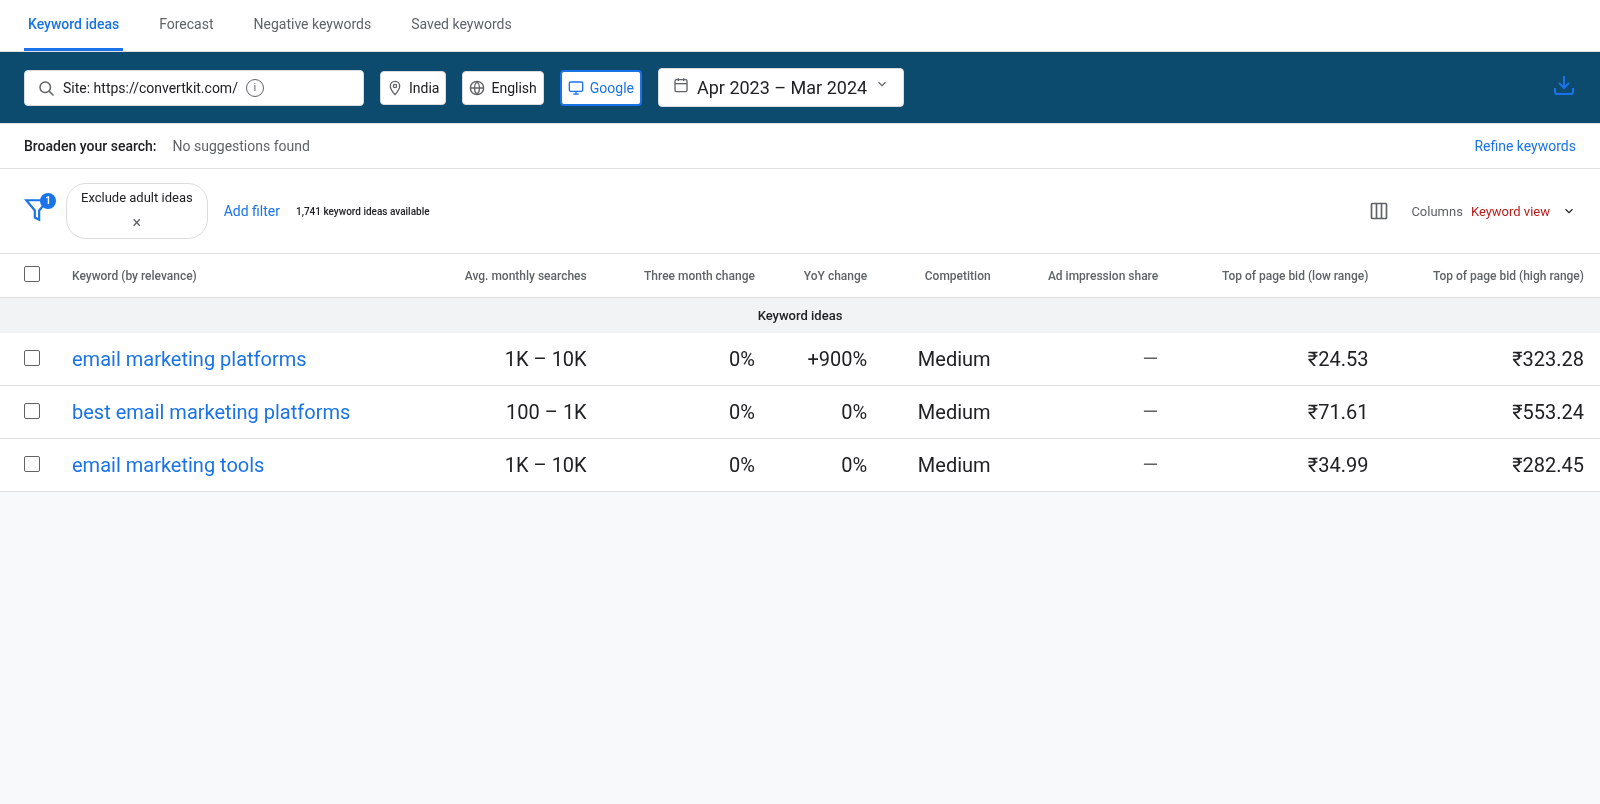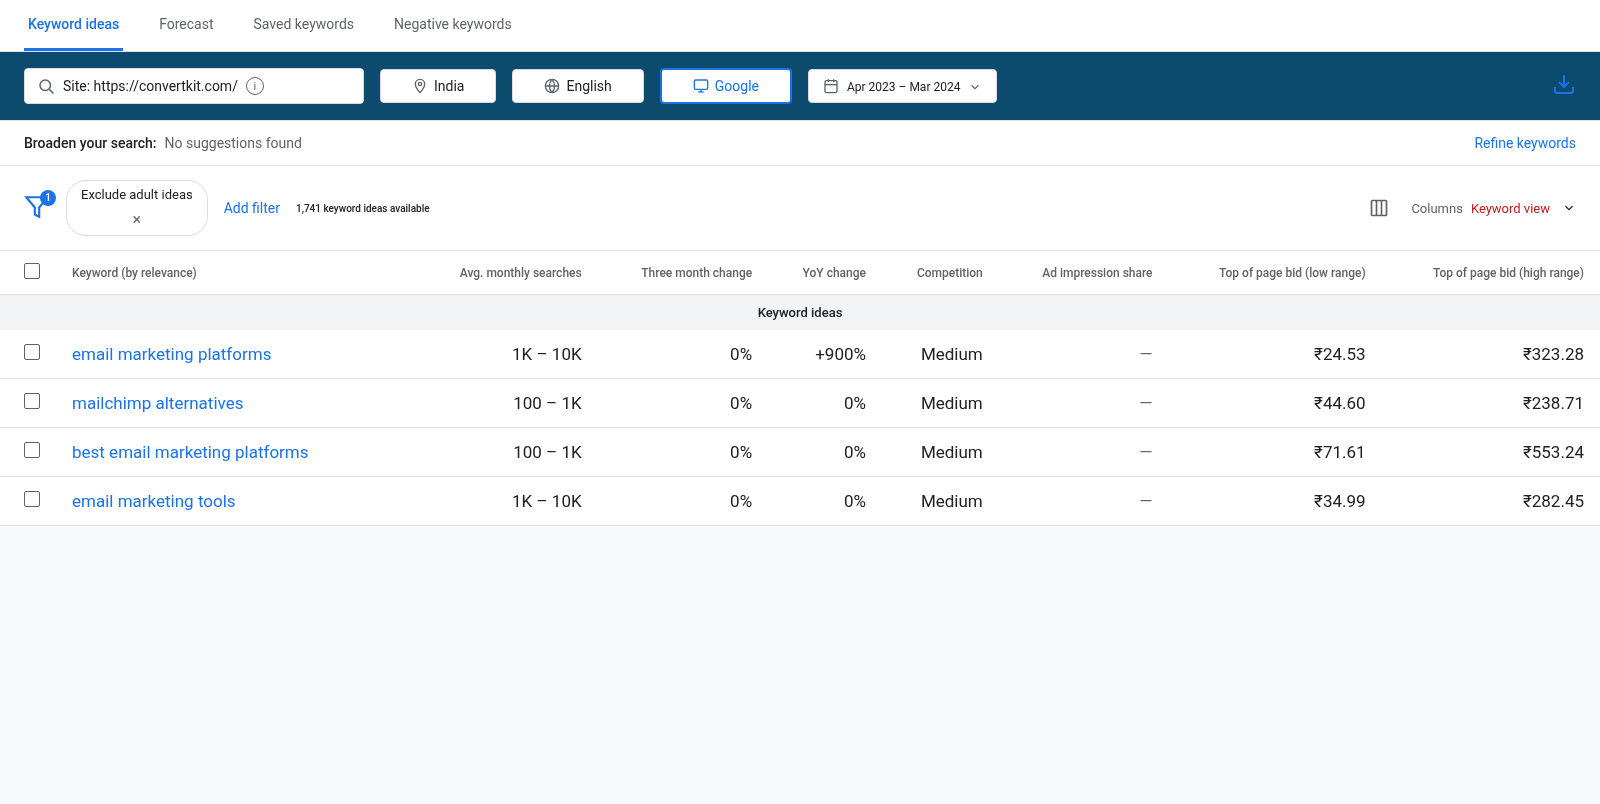--- a/index.html
+++ b/index.html
@@ -63,41 +63,41 @@
       display: flex; align-items: center; justify-content: center;
       font-size: 11px;
       color: #5f6368;
       cursor: pointer;
       flex-shrink: 0;
     }
     .filter-chip {
       display: flex;
       align-items: center;
       gap: 6px;
-      padding: 8px 31px;
+      padding: 8px 6px;
       border: 1px solid #dadce0;
       border-radius: 4px;
       background: #fff;
       cursor: pointer;
       font-size: 14px;
       color: #202124;
     }
     .filter-chip.active {
       border: 2px solid #1a73e8;
     }
     .date-chip {
       display: flex;
-      align-items: flex-end;
+      align-items: flex-start;
       gap: 8px;
       padding: 8px 14px;
       border: 1px solid #dadce0;
       border-radius: 4px;
       background: #fff;
       cursor: pointer;
-      font-size: 12px;
+      font-size: 18px;
       color: #202124;
     }
     .download-btn {
       margin-left: auto;
       color: #1a73e8;
       cursor: pointer;
       font-size: 22px;
     }
 
     
@@ -109,21 +109,21 @@
       border-bottom: 1px solid #e0e0e0;
     }
     .broaden-label {
       font-size: 14px;
       color: #202124;
       font-weight: 500;
     }
     .broaden-value {
       font-size: 14px;
       color: #5f6368;
-      margin-left: 8px;
+      margin-left: 16px;
     }
     .refine-link {
       margin-left: auto;
       color: #1a73e8;
       font-size: 14px;
       cursor: pointer;
       font-weight: 400;
     }
 
     
@@ -237,21 +237,21 @@
       padding: 10px 24px;
       font-size: 13px;
       color: #202124;
       font-weight: 500;
     }
     tbody tr.data-row {
       border-bottom: 1px solid #e0e0e0;
     }
     tbody td {
       padding: 14px 16px;
-      font-size: 17px;
+      font-size: 20px;
       color: #202124;
       text-align: right;
       white-space: nowrap;
     }
     tbody td:first-child {
       padding-left: 24px;
       text-align: center;
     }
     tbody td.keyword-cell {
       text-align: left;
@@ -277,22 +277,22 @@
       display: inline-block;
       cursor: pointer;
     }
   </style>
 </head>
 <body>
 
 <div class="top-tabs">
   <div class="tab active">Keyword ideas</div>
   <div class="tab">Forecast</div>
+  <div class="tab">Negative keywords</div>
   <div class="tab">Saved keywords</div>
-  <div class="tab">Negative keywords</div>
 </div>
 
 <div class="filter-bar">
   <div class="search-box">
     <svg width="18" height="18" viewBox="0 0 24 24" fill="none" stroke="#5f6368" stroke-width="2">
       <circle cx="11" cy="11" r="7"></circle>
         <line x1="16.5" y1="16.5" x2="22" y2="22"></line>
     </svg>
     <span class="site-text">Site: https://convertkit.com/</span>
     <div class="info-icon">i</div>
@@ -412,31 +412,20 @@
     <td>1K – 10K</td>
     <td>0%</td>
     <td>+900%</td>
     <td>Medium</td>
     <td><span class="dash">—</span></td>
     <td>₹24.53</td>
     <td>₹323.28</td>
   </tr>
         <tr class="data-row">
     <td><div class="checkbox"></div></td>
-    <td class="keyword-cell">mailchimp alternatives</td>
-    <td>100 – 1K</td>
-    <td>0%</td>
-    <td>0%</td>
-    <td>Medium</td>
-    <td><span class="dash">—</span></td>
-    <td>₹44.60</td>
-    <td>₹238.71</td>
-  </tr>
-        <tr class="data-row">
-    <td><div class="checkbox"></div></td>
     <td class="keyword-cell">best email marketing platforms</td>
     <td>100 – 1K</td>
     <td>0%</td>
     <td>0%</td>
     <td>Medium</td>
     <td><span class="dash">—</span></td>
     <td>₹71.61</td>
     <td>₹553.24</td>
   </tr>
         <tr class="data-row">

